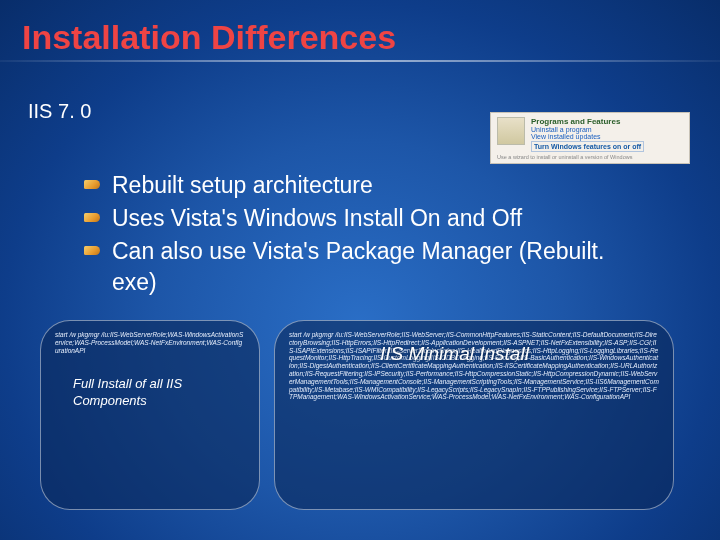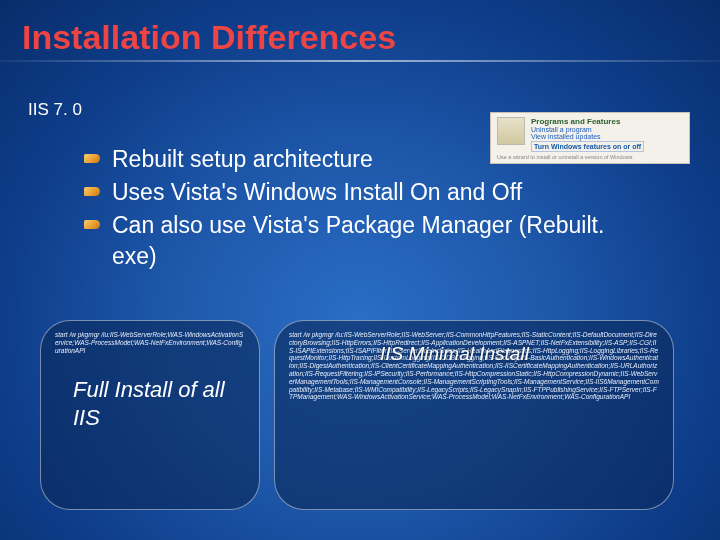--- a/index.html
+++ b/index.html
@@ -13,39 +13,39 @@
   font-size:34px;
   font-weight:700;
   padding:18px 0 0 22px;
 }
 .rule {
   position:absolute;
   top:60px; left:0; width:720px; height:2px;
   background:linear-gradient(to right, rgba(255,255,255,0.05) 0%, rgba(255,255,255,0.6) 50%, rgba(255,255,255,0.05) 100%);
 }
 .subtitle {
-  color:#fff; font-size:17px; font-weight:400;
+  color:#fff; font-size:20px; font-weight:400;
   position:absolute; top:100px; left:28px;
 }
 .winfeat {
   position:absolute; top:112px; right:30px;
   width:200px; height:52px; background:#f4f0ea;
   border:1px solid #c8c2b6; font-size:7px; color:#666;
   padding:4px 6px;
   margin-left:48px;
 }
 .winfeat .ico {
   float:left; width:28px; height:28px; margin-right:6px;
   background:linear-gradient(#e8e0c8,#d0c8a0); border:1px solid #bba;
 }
 .winfeat .hdr { font-size:8px; color:#2a5e2a; font-weight:700; }
 .winfeat .lnk { color:#1a5fc0; font-size:7px; display:block; }
 .winfeat .lnk2 { color:#155aa6; font-size:7px; font-weight:700; border:1px solid #b0c4de; padding:1px 2px; display:inline-block; margin-top:1px; }
 .bullets {
-  position:absolute; top:144px; left:84px; width:560px;
+  position:absolute; top:170px; left:84px; width:560px;
 }
 .bullets li {
   list-style:none; position:relative; color:#fff;
   font-size:23px; line-height:1.35; padding-left:28px; margin-bottom:2px;
 }
 .bullets li:before {
   content:""; position:absolute; left:0; top:10px;
   width:16px; height:9px;
   background:linear-gradient(135deg,#f7cf6b 0%, #e79a2d 60%, #c07418 100%);
   border-radius:2px 6px 6px 2px;
@@ -57,21 +57,21 @@
   border-radius:30px;
   padding:10px 14px 12px 14px;
   color:#fff;
   position:relative;
   font-style:italic;
 }
 .box-left { width:220px; min-height:130px; }
 .box-right { width:400px; min-height:190px; }
 .cmd { font-size:6.5px; line-height:1.2; color:#e6eefc; word-break:break-all; }
 .caption-left {
-  font-size:22px; font-weight:400; color:#fff; margin-top:22px; margin-left:18px; line-height:1.25;
+  font-size:13px; font-weight:400; color:#fff; margin-top:22px; margin-left:18px; line-height:1.25;
 }
 .caption-right {
   position:absolute; top:22px; left:105px; font-size:19px; color:#fff; font-weight:400;
   text-shadow:0 0 4px rgba(0,0,0,0.6);
 }
 </style>
 </head>
 <body>
 
 <h1 class="title">Installation Differences</h1>
@@ -92,19 +92,20 @@
   <li>Rebuilt setup architecture</li>
   <li>Uses Vista's Windows Install On and Off</li>
   <li>Can also use Vista's Package Manager (Rebuilt. exe)</li>
 </ul>
 
 <div class="boxes">
   <div class="box box-left">
     <div class="cmd">start /w pkgmgr /iu:IIS-WebServerRole;WAS-WindowsActivationService;WAS-ProcessModel;WAS-NetFxEnvironment;WAS-ConfigurationAPI</div>
     <div class="caption-left">
       <span>Full Install of all IIS</span><br>
+      <span>Components</span>
     </div>
   </div>
   <div class="box box-right">
     <div class="caption-right">IIS Minimal Install</div>
     <div class="cmd">start /w pkgmgr /iu:IIS-WebServerRole;IIS-WebServer;IIS-CommonHttpFeatures;IIS-StaticContent;IIS-DefaultDocument;IIS-DirectoryBrowsing;IIS-HttpErrors;IIS-HttpRedirect;IIS-ApplicationDevelopment;IIS-ASPNET;IIS-NetFxExtensibility;IIS-ASP;IIS-CGI;IIS-ISAPIExtensions;IIS-ISAPIFilter;IIS-ServerSideIncludes;IIS-HealthAndDiagnostics;IIS-HttpLogging;IIS-LoggingLibraries;IIS-RequestMonitor;IIS-HttpTracing;IIS-CustomLogging;IIS-ODBCLogging;IIS-Security;IIS-BasicAuthentication;IIS-WindowsAuthentication;IIS-DigestAuthentication;IIS-ClientCertificateMappingAuthentication;IIS-IISCertificateMappingAuthentication;IIS-URLAuthorization;IIS-RequestFiltering;IIS-IPSecurity;IIS-Performance;IIS-HttpCompressionStatic;IIS-HttpCompressionDynamic;IIS-WebServerManagementTools;IIS-ManagementConsole;IIS-ManagementScriptingTools;IIS-ManagementService;IIS-IIS6ManagementCompatibility;IIS-Metabase;IIS-WMICompatibility;IIS-LegacyScripts;IIS-LegacySnapIn;IIS-FTPPublishingService;IIS-FTPServer;IIS-FTPManagement;WAS-WindowsActivationService;WAS-ProcessModel;WAS-NetFxEnvironment;WAS-ConfigurationAPI</div>
   </div>
 </div>
 
 </body></html>

